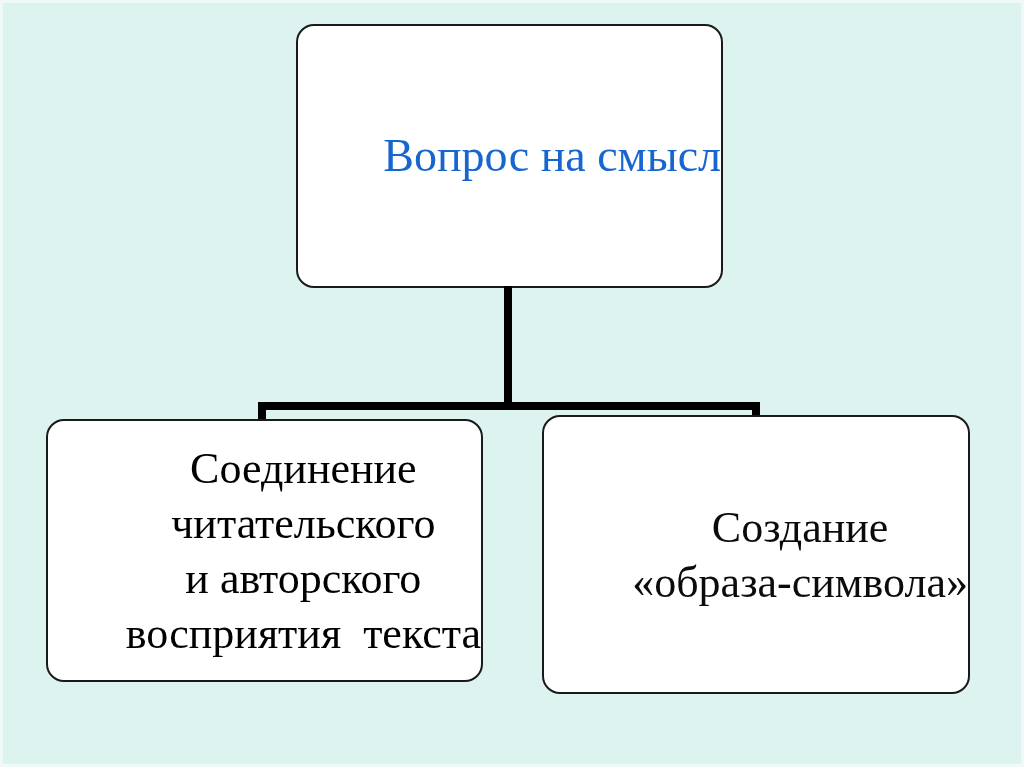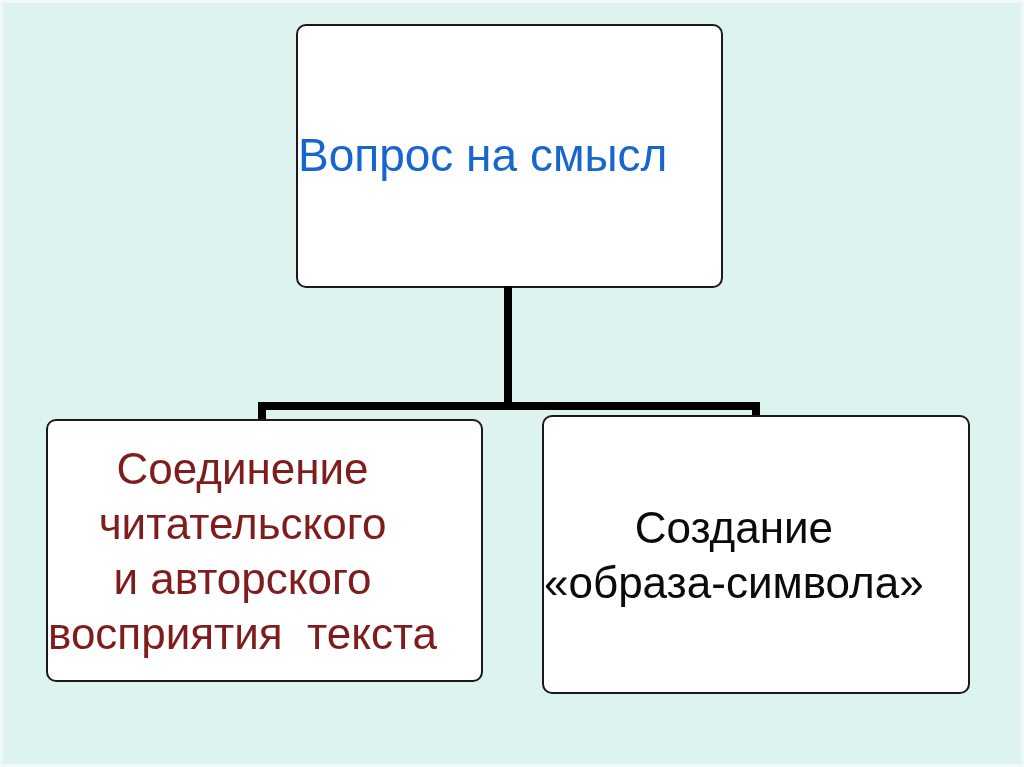--- a/index.html
+++ b/index.html
@@ -13,45 +13,46 @@
     height: 767px;
     overflow: hidden;
     background: var(--bg, #dcf3ef);
     box-shadow: inset 0 0 0 3px rgba(255,255,255,0.55);
     font-family: "Liberation Sans", sans-serif;
   }
   .node {
     position: absolute;
     background: var(--node-fill, #ffffff);
     border: 2px solid var(--node-border, #1a1a1a);
-    border-radius: 10px;
+    border-radius: 18px;
     box-sizing: border-box;
     display: flex;
     align-items: center;
-    justify-content: flex-start;
+    justify-content: flex-end;
     text-align: center;
+    font-family: Liberation Serif, serif;
   }
   .node .label {
     white-space: pre-wrap;
   }
   .node-root {
     left: 296px;
     top: 24px;
     width: 427px;
     height: 264px;
     color: var(--accent, #1766cf);
     font-size: 46px;
     line-height: 1.2;
   }
   .node-left-child {
     left: 46px;
     top: 419px;
     width: 437px;
     height: 263px;
-    color: #7f1d1d;
+    color: #000000;
     font-size: 44px;
     line-height: 1.25;
   }
   .node-right-child {
     left: 542px;
     top: 415px;
     width: 428px;
     height: 279px;
     color: #0b0b0b;
     font-size: 44px;

